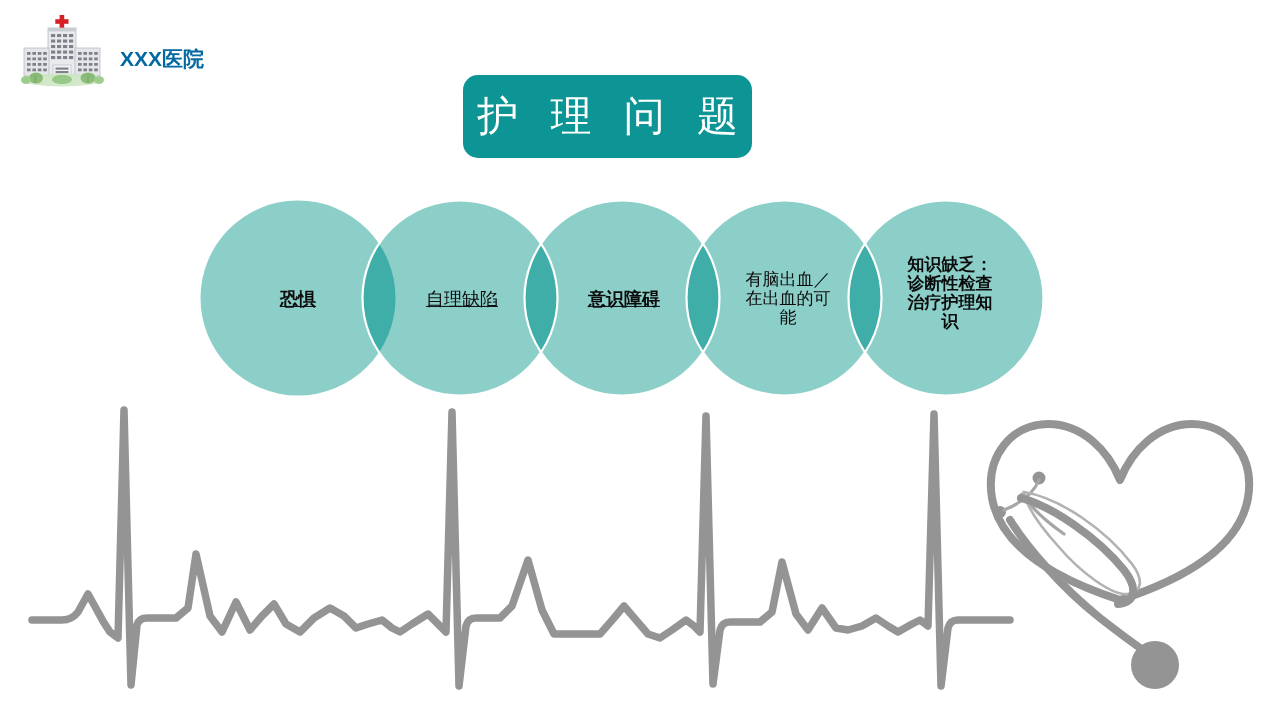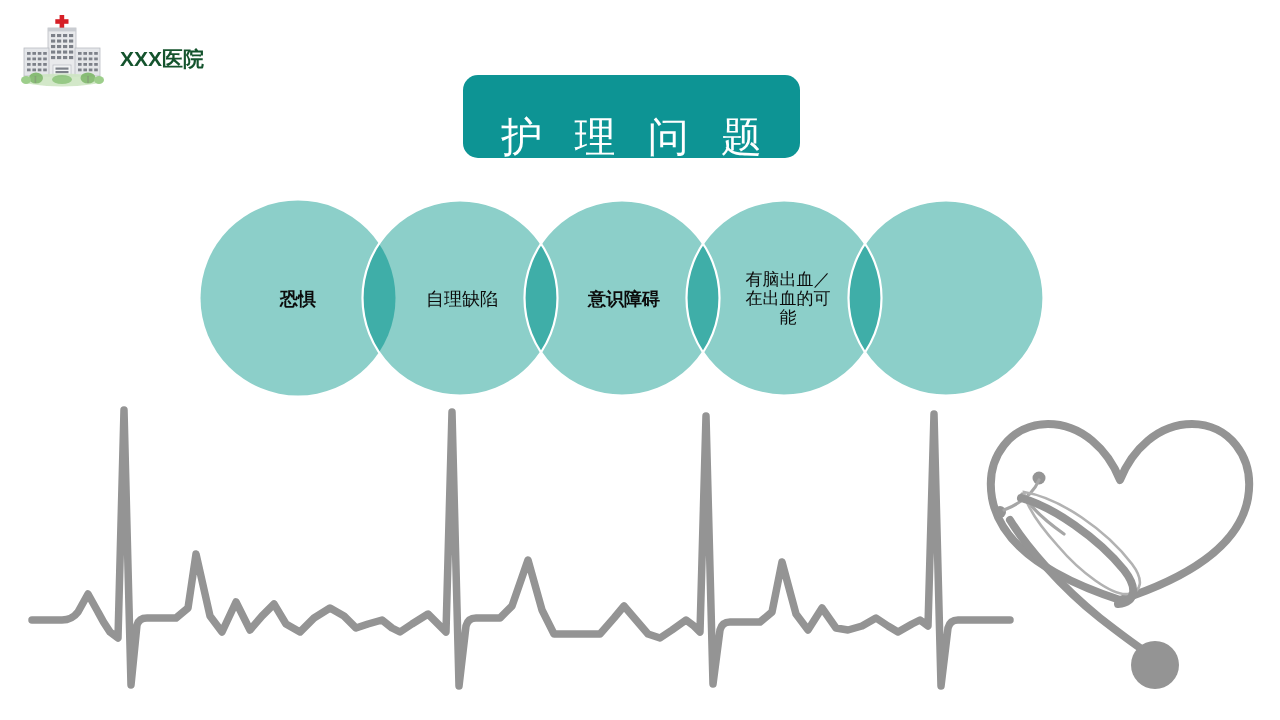--- a/index.html
+++ b/index.html
@@ -36,38 +36,38 @@
   .logo-mark {
     width: 100px;
     height: 82px;
     flex: 0 0 100px;
     position: relative;
   }
   .brand-name {
     font-family: "Liberation Sans", "DejaVu Sans", sans-serif;
     font-weight: bold;
     font-size: 21px;
-    color: #14532d;
+    color: #0369a1;
     letter-spacing: 0px;
     white-space: nowrap;
     margin-left: 8px;
     margin-top: 16px;
   }
 
   
   .title-banner {
     position: absolute;
     left: 463px;
     top: 75px;
-    width: 337px;
+    width: 289px;
     height: 83px;
     background: #0d9494;
     border-radius: 15px;
     display: flex;
-    align-items: flex-end;
+    align-items: center;
     justify-content: center;
   }
   .title-text {
     color: #ffffff;
     font-size: 41px;
     line-height: 1;
     letter-spacing: 11px;
     text-indent: 11px;
     font-family: "Liberation Serif", "DejaVu Serif", serif;
     white-space: nowrap;
@@ -93,21 +93,21 @@
     position: absolute;
     width: 140px;
     text-align: center;
     color: #0b0b0b;
     font-family: "Liberation Serif", "DejaVu Serif", serif;
     line-height: 1.12;
     transform: translate(-50%, -50%);
     white-space: pre-line;
   }
   .venn-label.bold { font-weight: bold; }
-  .venn-label.s18 { font-size: 18px; }
+  .venn-label.s18 { font-size: 18px; text-decoration: underline; }
   .venn-label.s17 { font-size: 17px; }
 
   
   .art {
     position: absolute;
     left: 0;
     top: 380px;
     width: 1280px;
     height: 340px;
   }
@@ -252,20 +252,24 @@
     </g>
   </svg>
 
   <div class="venn-labels">
     <div class="venn-label bold s18" style="left:298px; top:299px;">恐惧</div>
     <div class="venn-label s18" style="left:462px; top:299px;">自理缺陷</div>
     <div class="venn-label bold s18" style="left:624px; top:299px;text-align:center;">意识障碍</div>
     <div class="venn-label s17" style="left:788px; top:299px;font-family:Liberation Serif, serif;">有脑出血／
 在出血的可
 能</div>
+    <div class="venn-label bold s17" style="left:950px; top:293px;">知识缺乏：
+诊断性检查
+治疗护理知
+识</div>
   </div>
 
   <svg class="art" viewBox="0 0 1280 340" aria-hidden="true">
     <g fill="none" stroke="#949494" stroke-width="7.5" stroke-linecap="round" stroke-linejoin="round">
       <path d="M 32 240
                L 62 240
                Q 72 240 78 232
                L 88 214
                L 98 232
                Q 103 242 110 252

